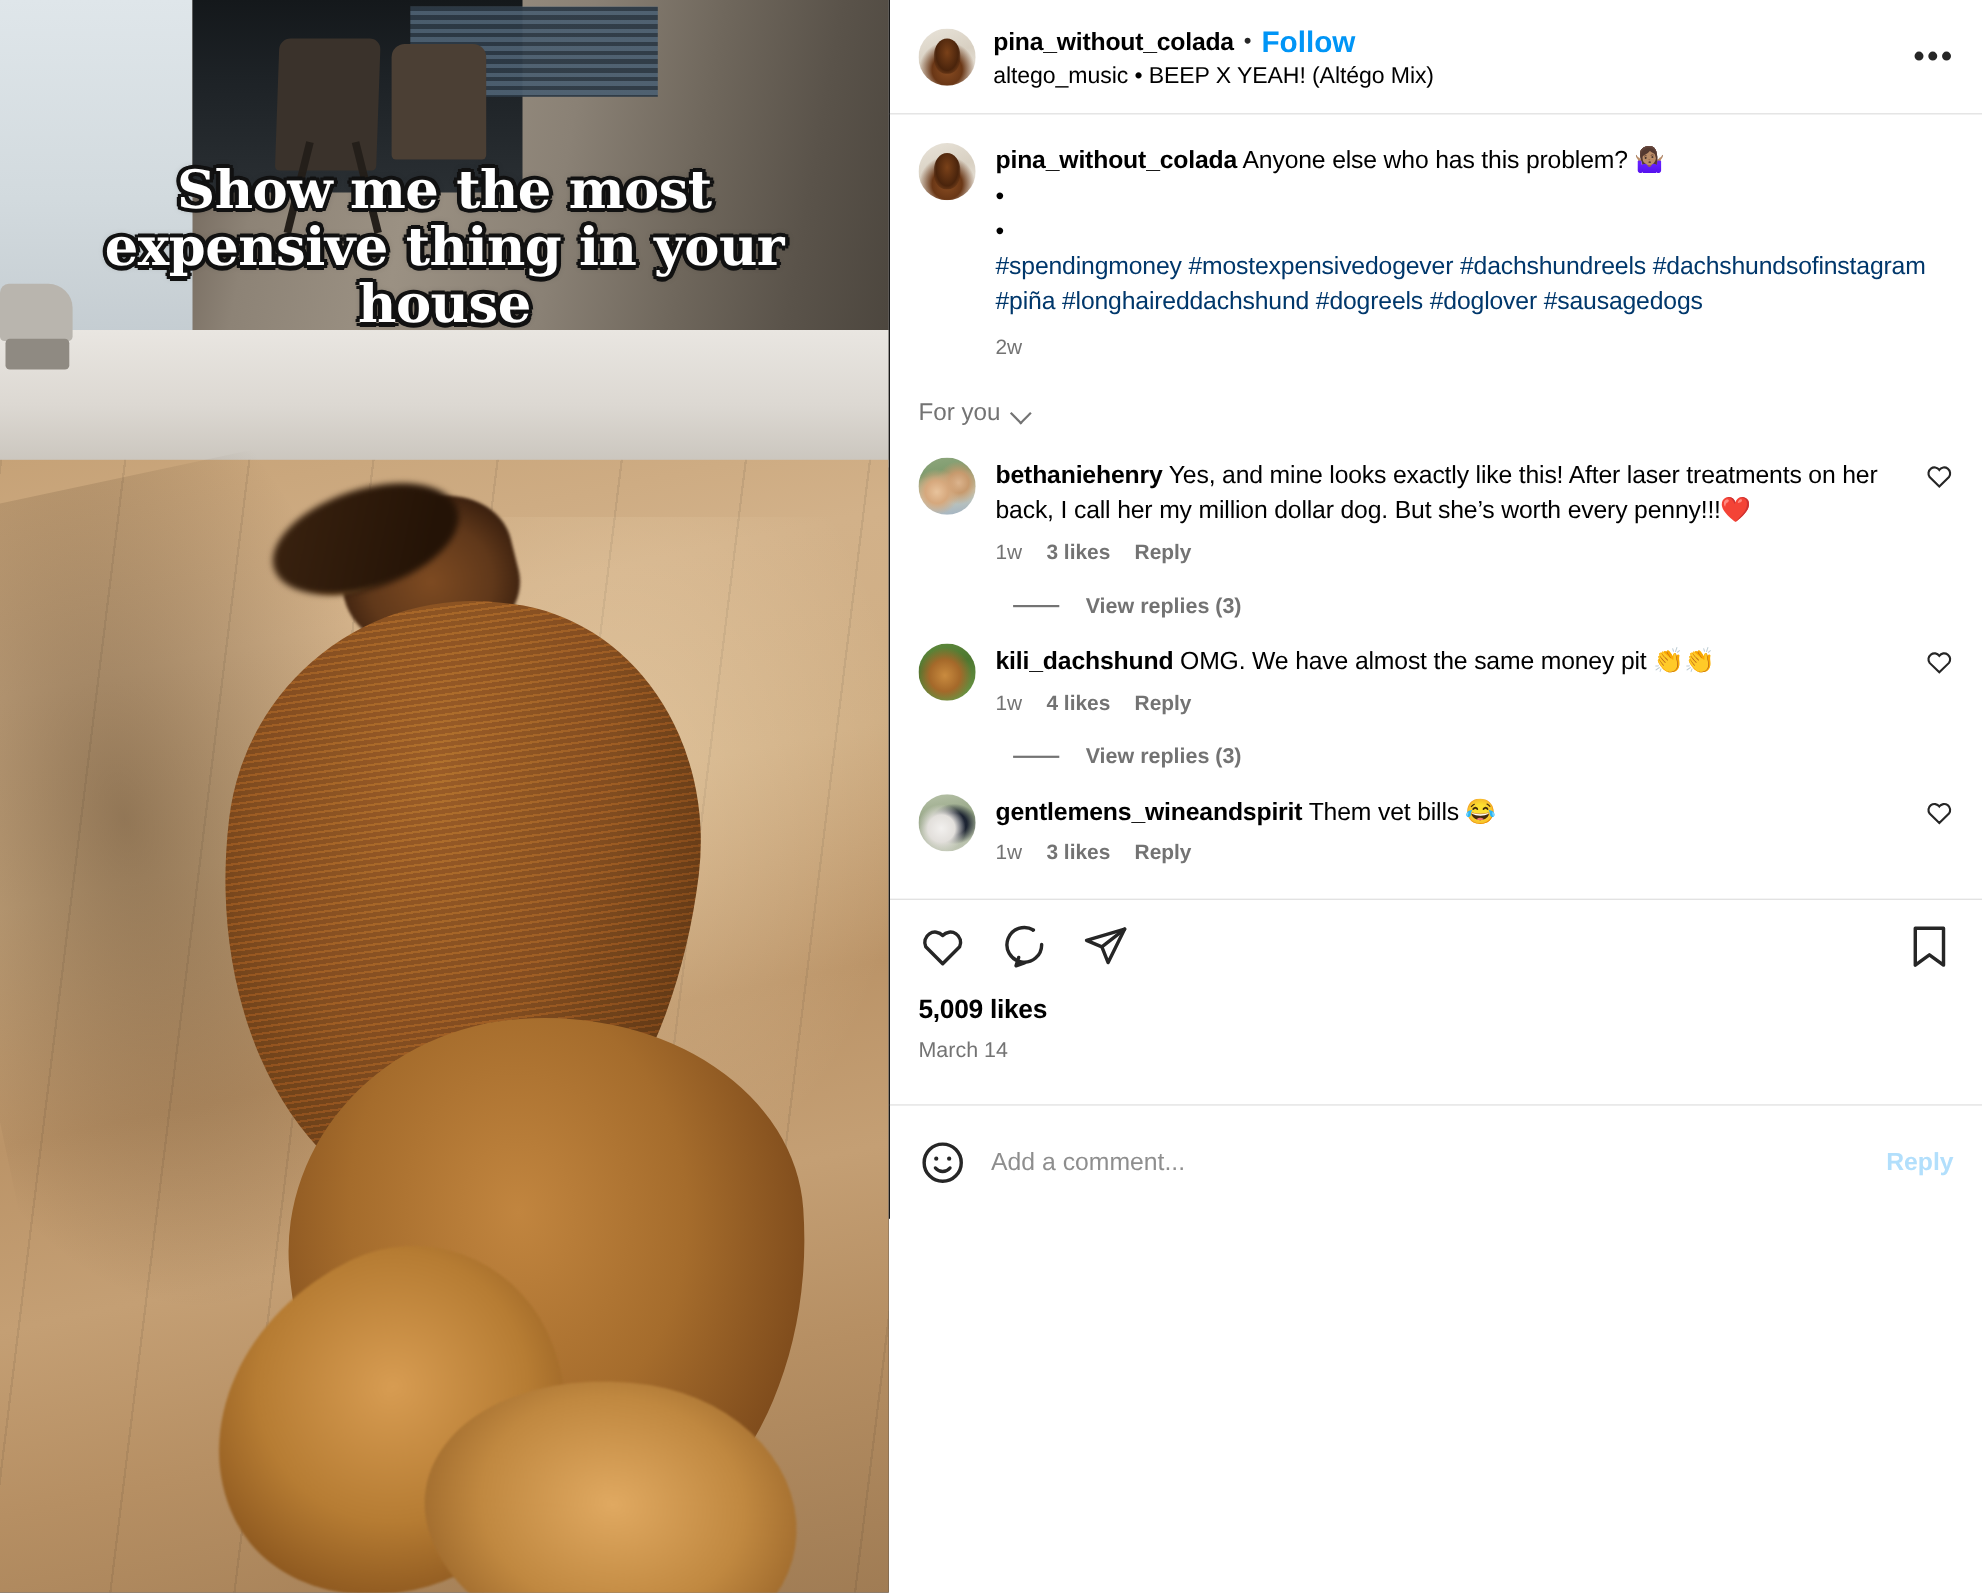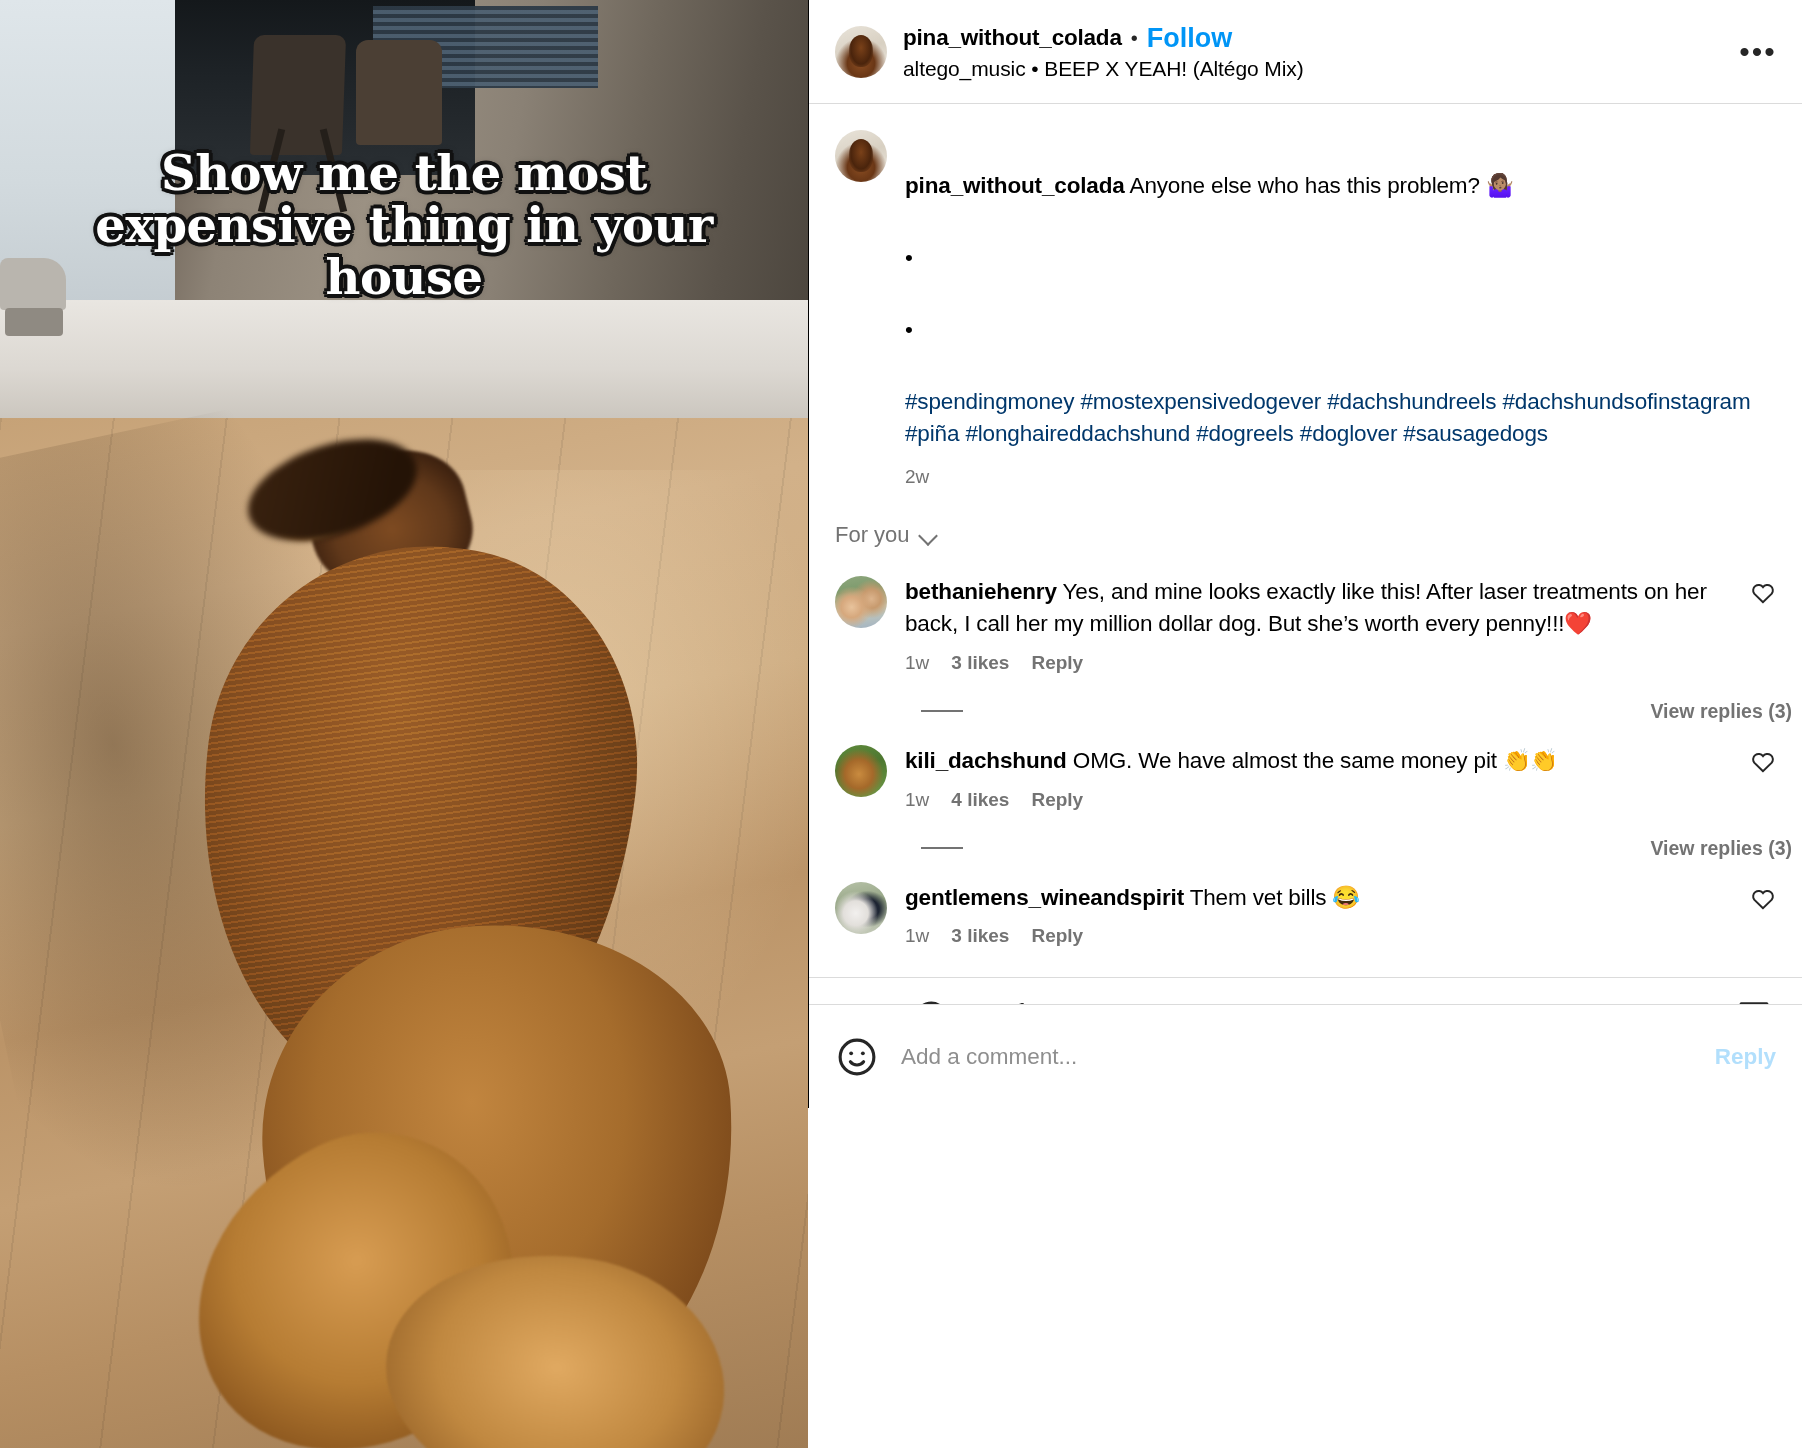--- a/index.html
+++ b/index.html
@@ -250,21 +250,20 @@
   }
 
   .caption-block {
     display:flex; gap:18px;
     padding: 26px 26px 0 26px;
   }
   .caption-body { flex:1 1 auto; min-width:0; }
   .caption-text {
     font-size:22.5px; line-height:1.42; color:#000; letter-spacing:-0.15px;
     word-wrap:break-word;
-    margin-top:40px;
   }
   .caption-text .uname { font-weight:700; }
   .tags { color:#00376b; }
   .ts {
     margin-top: 16px;
     font-size:19px; color:#737373;
   }
 
   .foryou-row {
     display:flex; align-items:center; gap:10px;
@@ -300,23 +299,22 @@
   .like-btn {
     position:absolute; right:26px; top:26px;
     width:26px; height:26px; cursor:pointer;
   }
   .heart-sm {
     width:26px; height:26px;
     display:block;
   }
   .view-replies {
     display:flex; align-items:center; gap:24px;
-    padding: 26px 10px 0 112px;
+    padding: 26px 26px 0 112px;
     cursor:pointer;
-    justify-content:space-between;
   }
   .vr-line { width:42px; height:1.5px; background:#737373; display:block; }
   .vr-label { font-size:19.5px; color:#737373; font-weight:600; }
 
   .actions-sep {
     border-top:1px solid #dbdbdb;
     margin-top: 30px;
   }
   .action-bar {
     display:flex; align-items:center;

